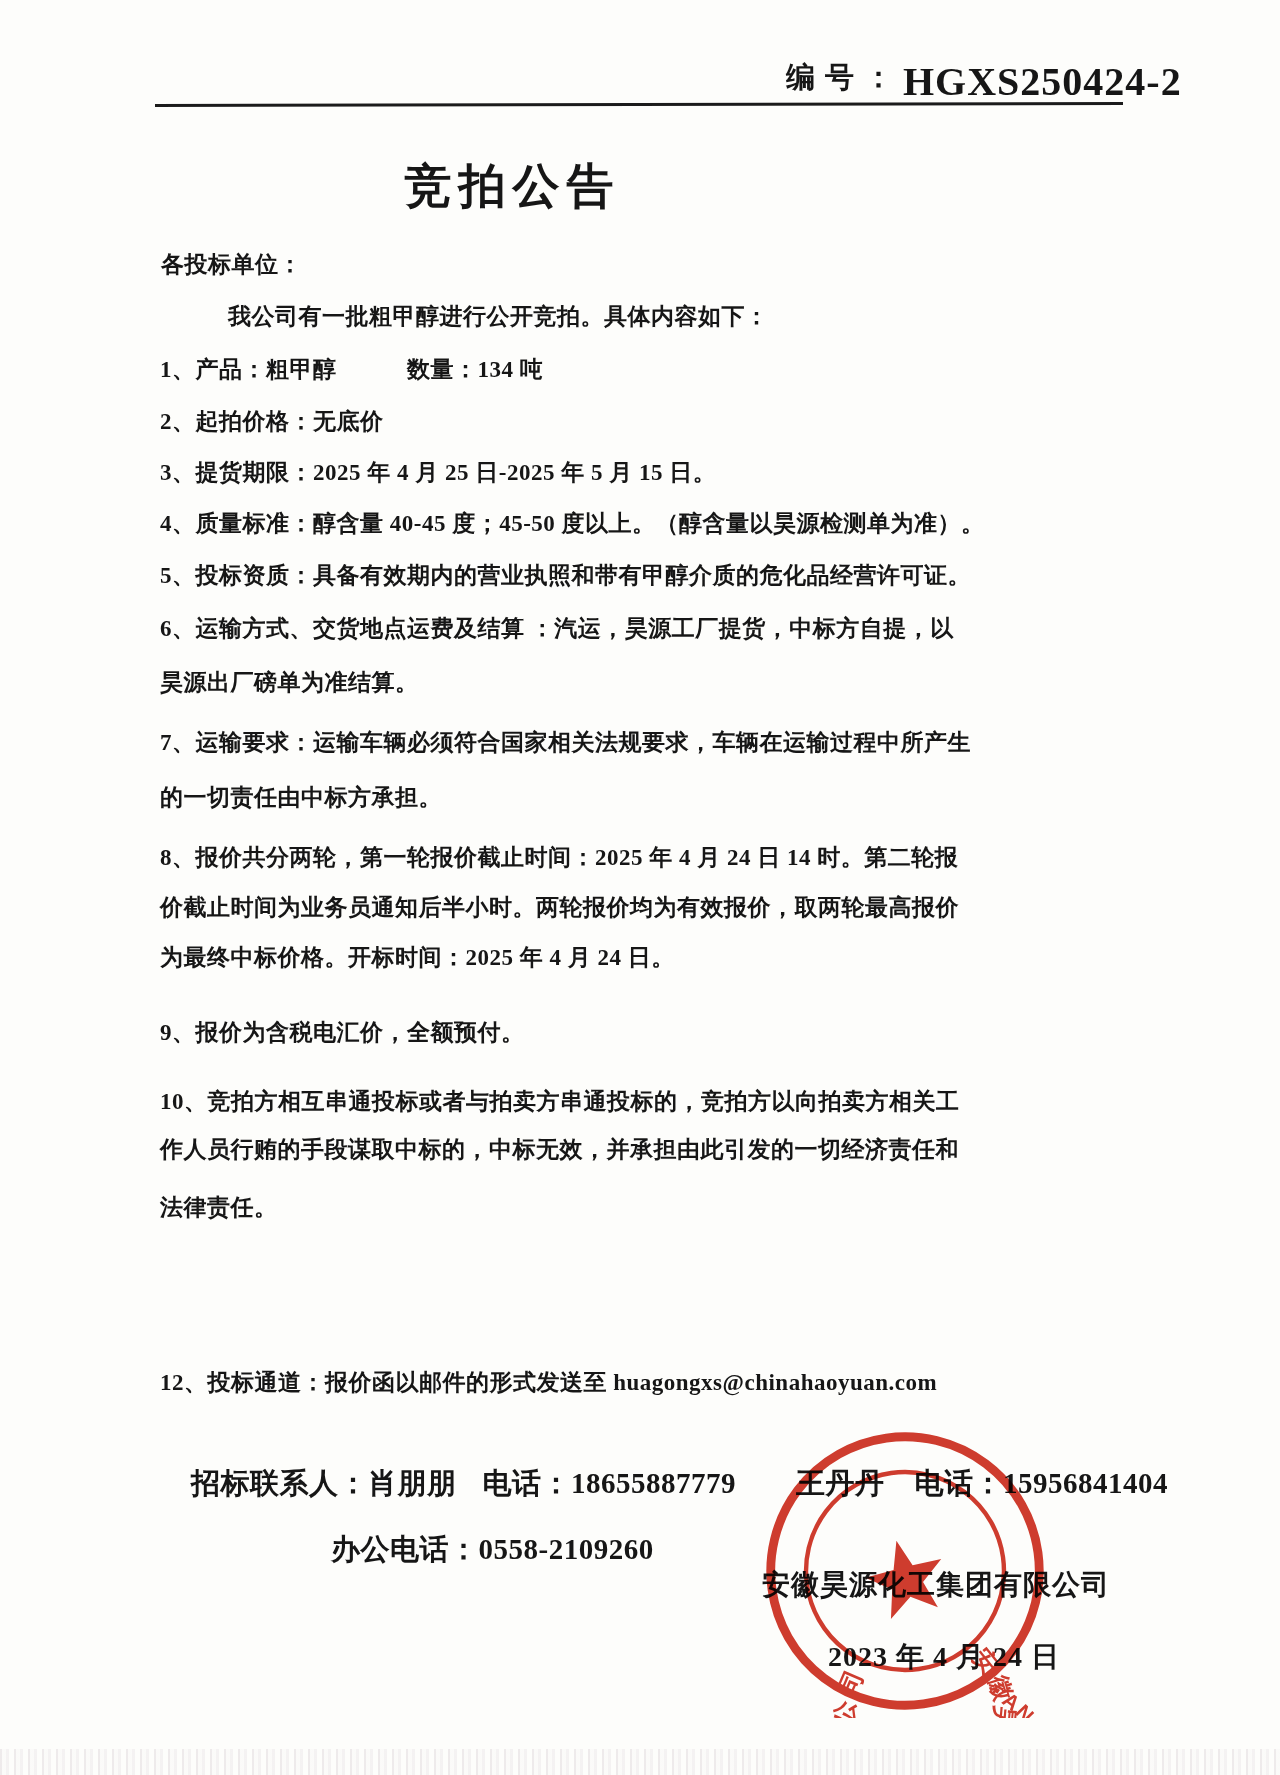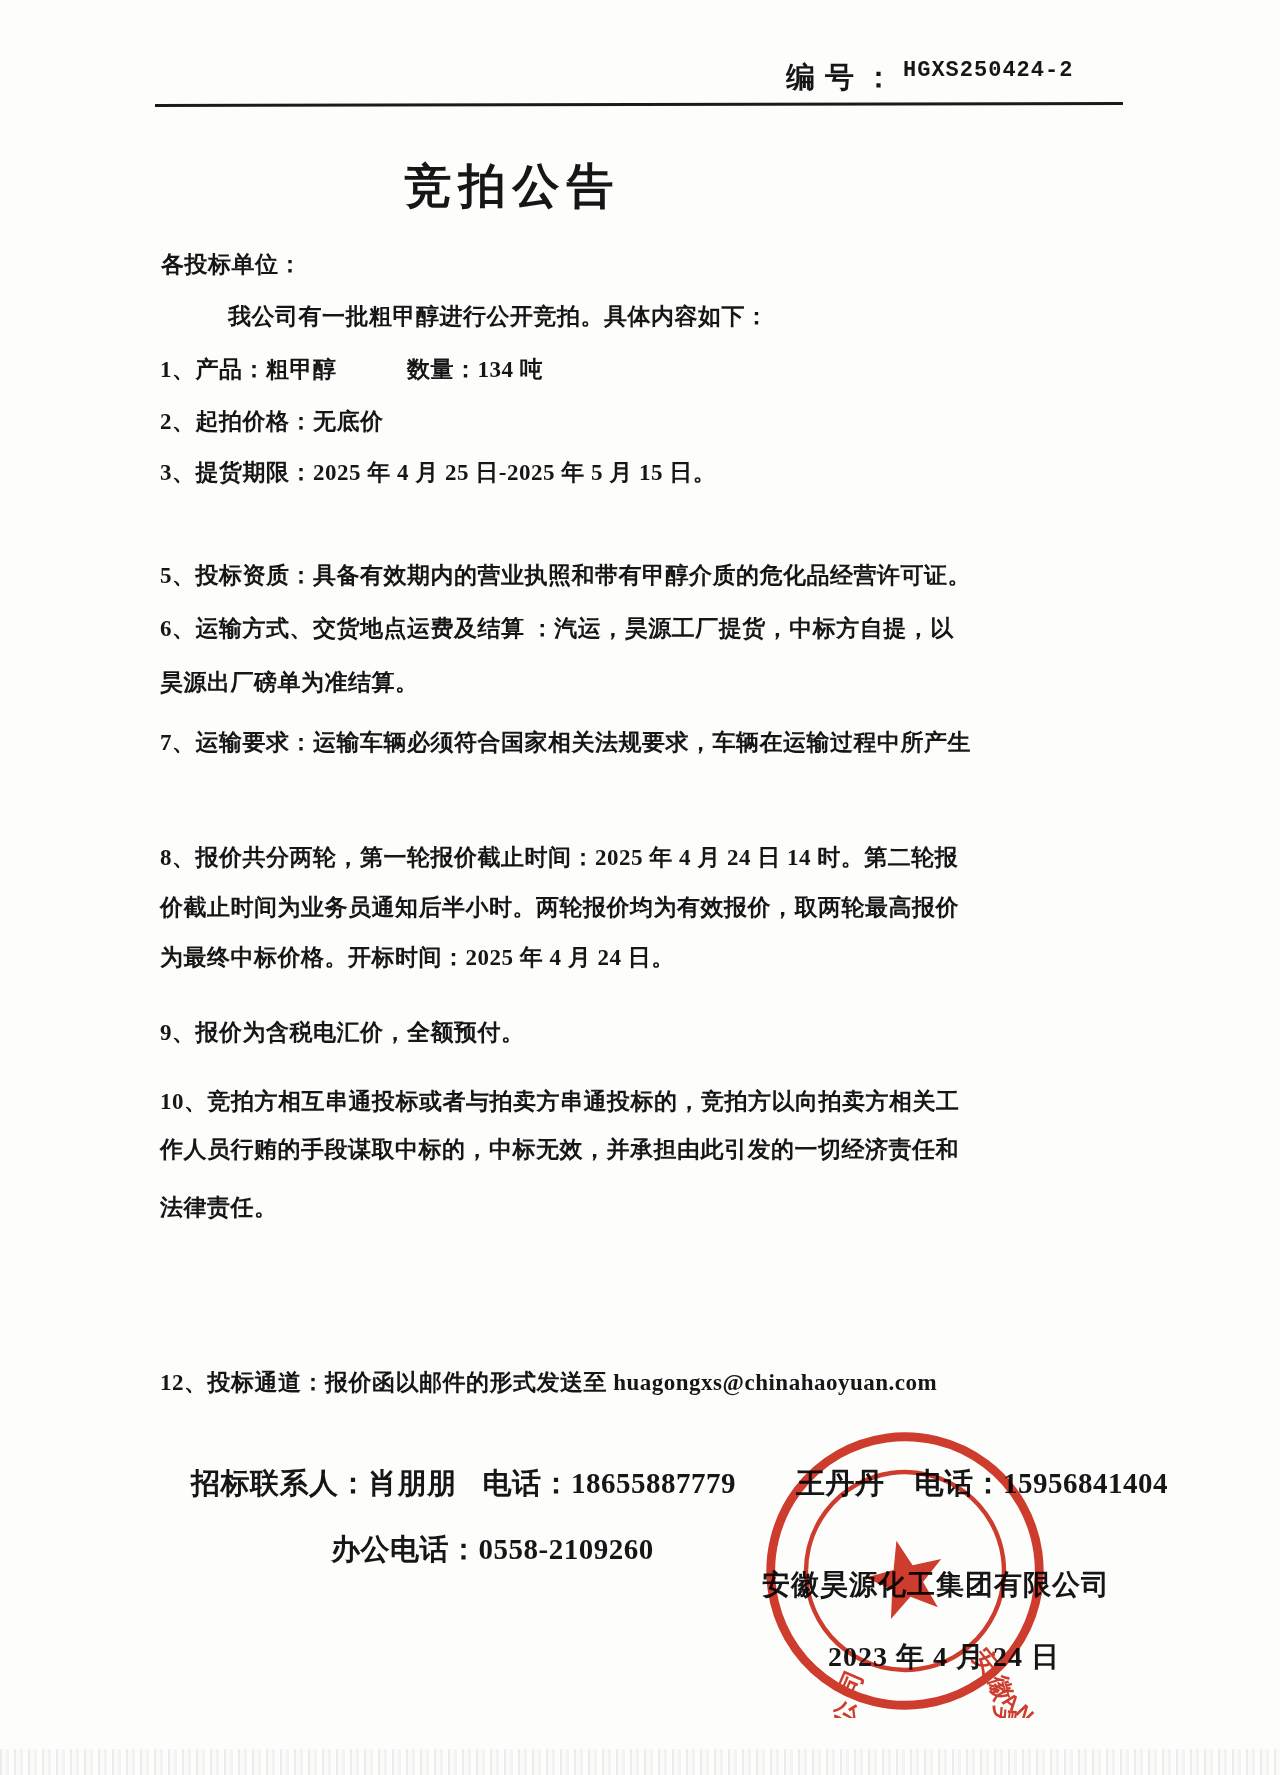--- a/index.html
+++ b/index.html
@@ -18,22 +18,22 @@
     line-height:40px;
     white-space:pre;
     letter-spacing:0.5px;
   }
   .docno-label{
     position:absolute;top:58px;left:786px;
     font-size:29px;letter-spacing:10px;white-space:pre;
   }
   .docno-value{
     position:absolute;top:58px;left:903px;
-    font-family:Liberation Mono, monospace;
-    font-size:22px;letter-spacing:1px;white-space:pre;
+    font-family:Liberation Serif, serif;
+    font-size:40px;letter-spacing:1px;white-space:pre;
   }
   .header-rule{
     position:absolute;top:103px;left:155px;
     width:968px;height:3px;background:#1b1b1b;
     transform:rotate(-0.12deg);
   }
   .doc-title{
     position:absolute;top:155px;left:0;width:1025px;
     text-align:center;font-size:47px;letter-spacing:7px;
     white-space:pre;
@@ -67,24 +67,26 @@
   <div class="header-rule"></div>
 
   <div class="doc-title">竞拍公告</div>
 
   <div class="line" style="top:245px;left:161px">各投标单位：</div>
   <div class="line" style="top:297px;left:228px">我公司有一批粗甲醇进行公开竞拍。具体内容如下：</div>
 
   <div class="line" style="top:350px;left:160px">1、产品：粗甲醇　　　数量：134 吨</div>
   <div class="line" style="top:402px;left:160px">2、起拍价格：无底价</div>
   <div class="line" style="top:453px;left:160px">3、提货期限：2025 年 4 月 25 日-2025 年 5 月 15 日。</div>
+  <div class="line" style="top:504px;left:160px">4、质量标准：醇含量 40-45 度；45-50 度以上。（醇含量以昊源检测单为准）。</div>
   <div class="line" style="top:556px;left:160px">5、投标资质：具备有效期内的营业执照和带有甲醇介质的危化品经营许可证。</div>
   <div class="line" style="top:609px;left:160px">6、运输方式、交货地点运费及结算 ：汽运，昊源工厂提货，中标方自提，以</div>
   <div class="line" style="top:663px;left:160px">昊源出厂磅单为准结算。</div>
   <div class="line" style="top:723px;left:160px">7、运输要求：运输车辆必须符合国家相关法规要求，车辆在运输过程中所产生</div>
+  <div class="line" style="top:778px;left:160px">的一切责任由中标方承担。</div>
   <div class="line" style="top:838px;left:160px">8、报价共分两轮，第一轮报价截止时间：2025 年 4 月 24 日 14 时。第二轮报</div>
   <div class="line" style="top:888px;left:160px">价截止时间为业务员通知后半小时。两轮报价均为有效报价，取两轮最高报价</div>
   <div class="line" style="top:938px;left:160px">为最终中标价格。开标时间：2025 年 4 月 24 日。</div>
   <div class="line" style="top:1013px;left:160px">9、报价为含税电汇价，全额预付。</div>
   <div class="line" style="top:1082px;left:160px">10、竞拍方相互串通投标或者与拍卖方串通投标的，竞拍方以向拍卖方相关工</div>
   <div class="line" style="top:1130px;left:160px">作人员行贿的手段谋取中标的，中标无效，并承担由此引发的一切经济责任和</div>
   <div class="line" style="top:1188px;left:160px">法律责任。</div>
   <div class="line" style="top:1363px;left:160px">12、投标通道：报价函以邮件的形式发送至 huagongxs@chinahaoyuan.com</div>
 
   <div class="contact-part" style="top:1423px;left:160px">

